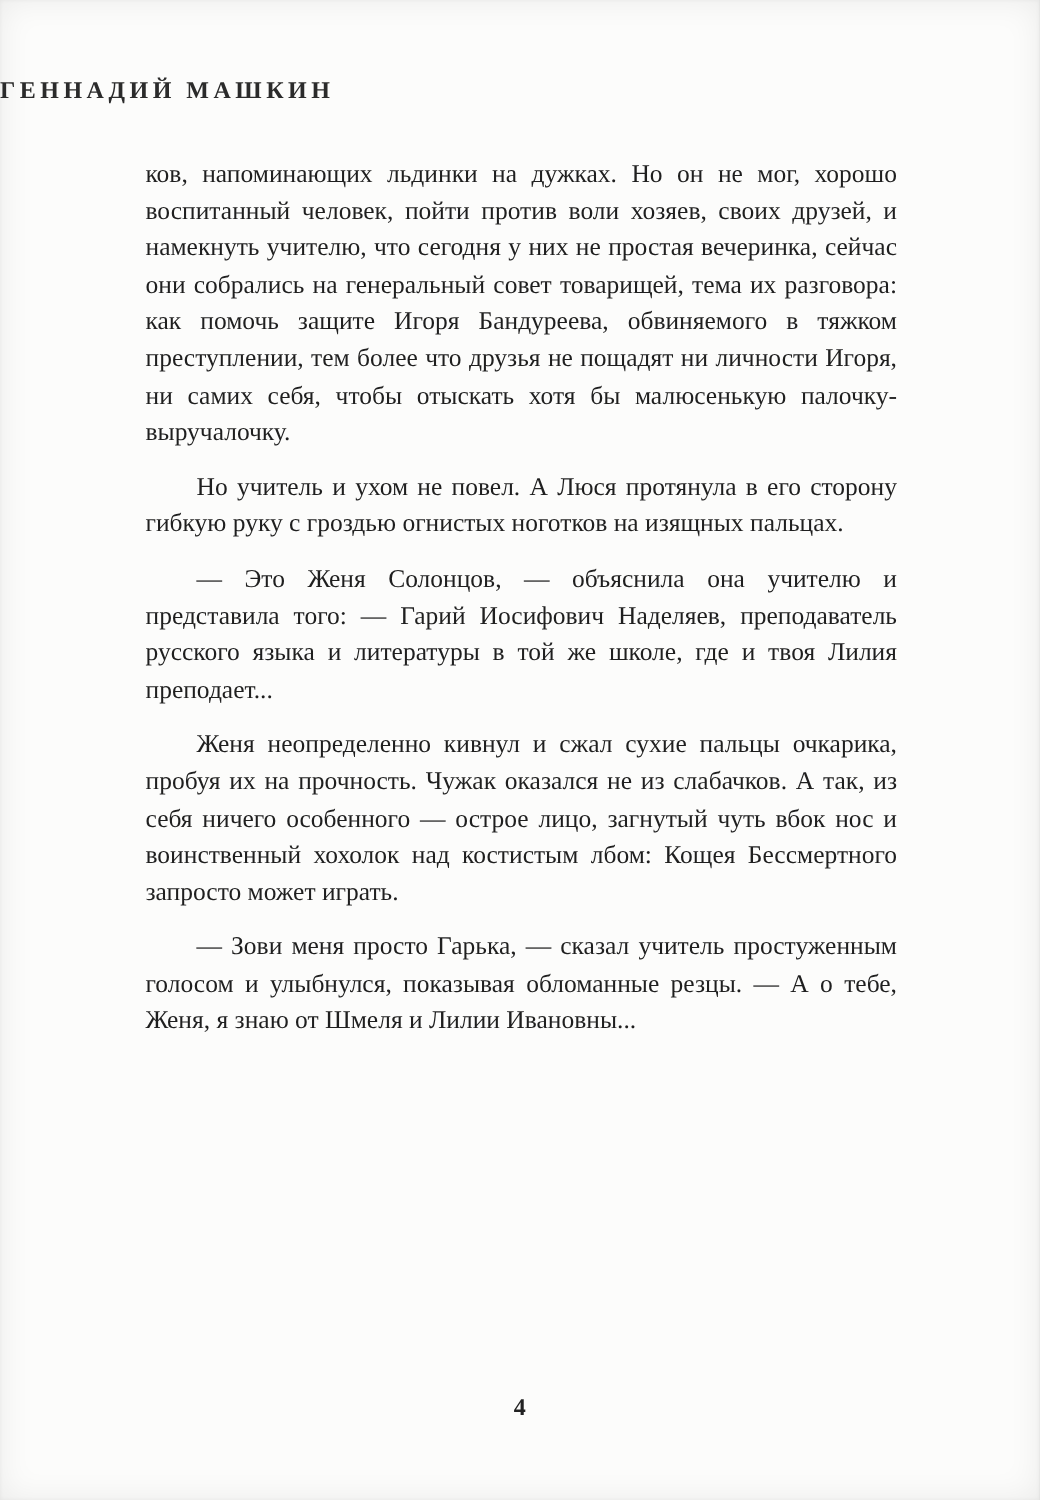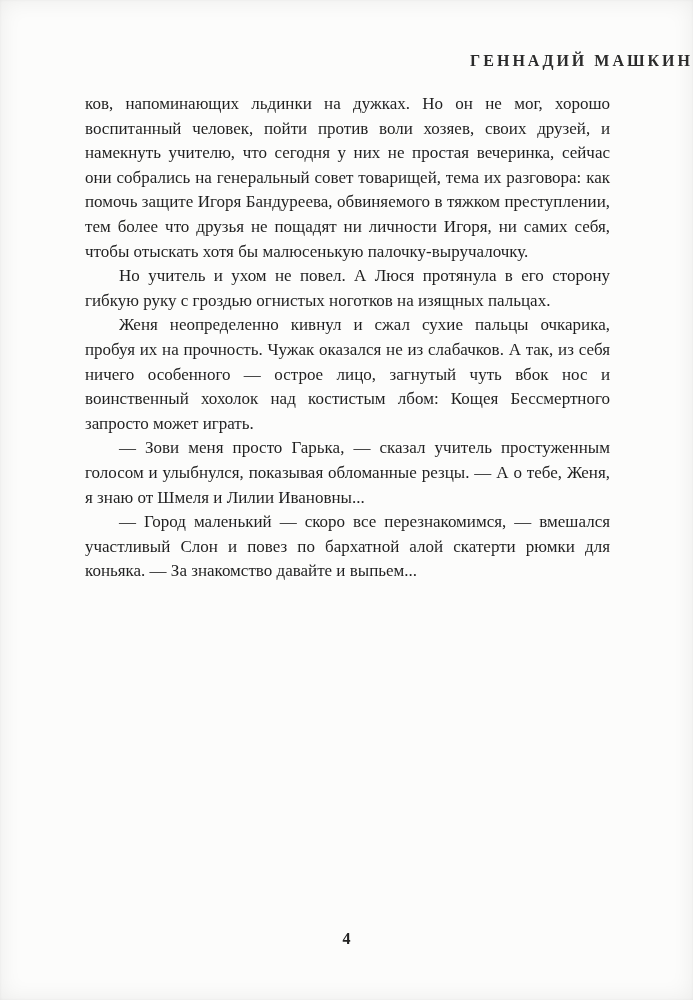--- a/index.html
+++ b/index.html
@@ -17,39 +17,39 @@
     position: absolute;
     inset: 0;
     background: #fcfcfb;
     box-shadow: inset 0 0 22px rgba(0,0,0,0.07), inset 0 0 3px rgba(0,0,0,0.05);
   }
   .running-header {
     position: absolute;
     top: 52px;
     left: 0;
     right: 0;
-    text-align: right;
+    text-align: left;
     font-family: "Liberation Serif", serif;
     font-weight: bold;
     font-size: 16px;
     letter-spacing: 3px;
     color: #2b2b2b;
   }
   .text-block {
     position: absolute;
     top: 92px;
     left: 85px;
     width: 525px;
     text-align: justify;
     color: #1f1f1f;
     font-size: 17px;
     line-height: 24.6px;
   }
   .para {
-    margin: 0;
+    margin: 12px;
     padding: 0;
   }
   .para.indent {
     text-indent: 2em;
   }
   .page-number {
     position: absolute;
     bottom: 52px;
     left: 0;
     right: 0;
@@ -61,19 +61,19 @@
 </style>
 </head>
 <body>
 
 <div class="page">
   <div class="running-header">ГЕННАДИЙ МАШКИН</div>
 
   <div class="text-block">
       <p class="para">ков, напоминающих льдинки на дужках. Но он не мог, хорошо воспитанный человек, пойти против воли хозяев, своих друзей, и намекнуть учителю, что сегодня у них не простая вечеринка, сейчас они собрались на генеральный совет товарищей, тема их разговора: как помочь защите Игоря Бандуреева, обвиняемого в тяжком преступлении, тем более что друзья не пощадят ни личности Игоря, ни самих себя, чтобы отыскать хотя бы малюсенькую палочку-выручалочку.</p>
       <p class="para indent">Но учитель и ухом не повел. А Люся протянула в его сторону гибкую руку с гроздью огнистых ноготков на изящных пальцах.</p>
+      <p class="para indent">— Это Женя Солонцов, — объяснила она учителю и представила того: — Гарий Иосифович Наделяев, преподаватель русского языка и литературы в той же школе, где и твоя Лилия преподает...</p>
       <p class="para indent">Женя неопределенно кивнул и сжал сухие пальцы очкарика, пробуя их на прочность. Чужак оказался не из слабачков. А так, из себя ничего особенного — острое лицо, загнутый чуть вбок нос и воинственный хохолок над костистым лбом: Кощея Бессмертного запросто может играть.</p>
       <p class="para indent">— Зови меня просто Гарька, — сказал учитель простуженным голосом и улыбнулся, показывая обломанные резцы. — А о тебе, Женя, я знаю от Шмеля и Лилии Ивановны...</p>
-      <p class="para indent">— Город маленький — скоро все перезнакомимся, — вмешался участливый Слон и повез по бархатной алой скатерти рюмки для коньяка. — За знакомство давайте и выпьем...</p>
     </div>
 
   <div class="page-number">4</div>
 </div>
 
 </body></html>

